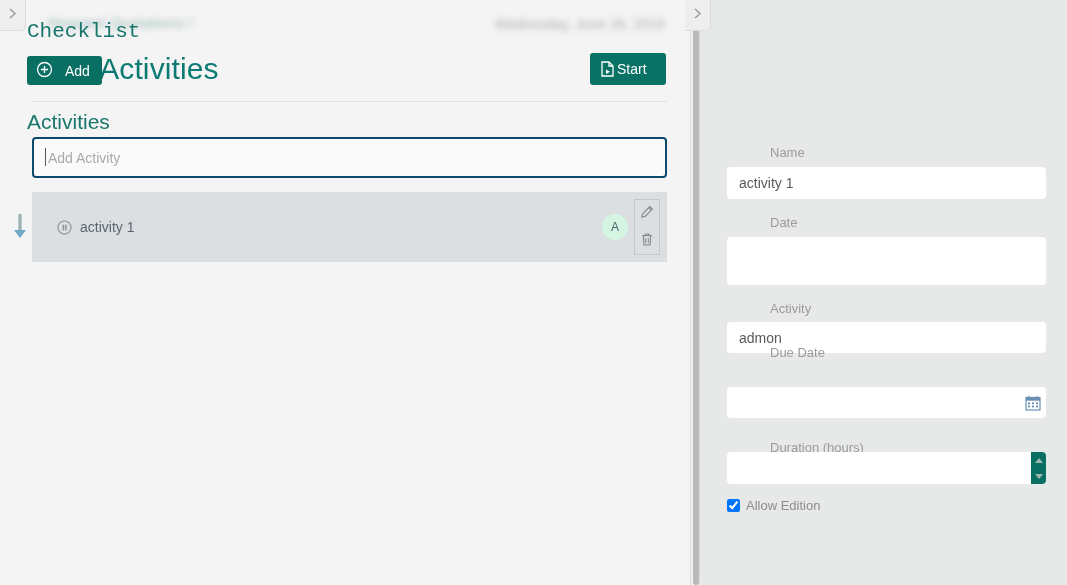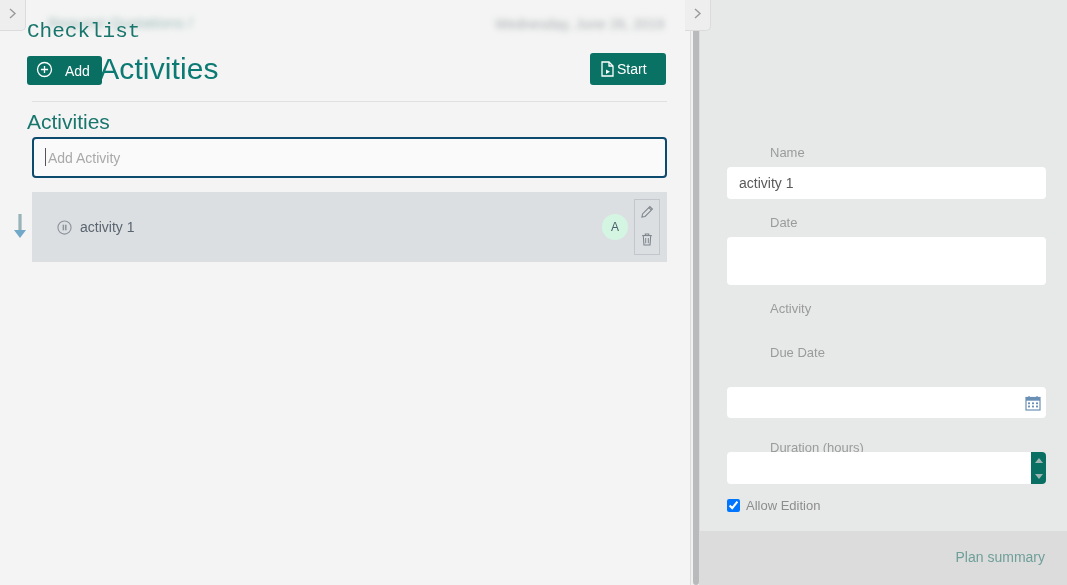--- a/index.html
+++ b/index.html
@@ -425,20 +425,21 @@
 
   <div class="panel-heading heading-properties">Activities</div>
 
   <div class="field-label lbl-name">Name</div>
   <input class="panel-field fld-name" type="text" value="activity 1" style="">
 
   <div class="field-label lbl-goal">Date</div>
   <textarea class="panel-field fld-goal" style=""></textarea>
 
   <div class="field-label lbl-assignee">Activity</div>
+  <input class="panel-field fld-assignee" type="text" value="admon" style="">
 
   <div class="field-label lbl-duedate">Due Date</div>
   <input class="panel-field fld-duedate" type="text" value="" style="">
   <span class="calendar-icon">
     <svg width="16" height="16" viewBox="0 0 16 16">
       <rect x="1" y="2.5" width="14" height="12.5" fill="none" stroke="#6a8fb5" stroke-width="1.2"></rect>
       <rect x="1" y="2.5" width="14" height="3.2" fill="#6a8fb5"></rect>
       <path d="M4 1v2.4M12 1v2.4" stroke="#6a8fb5" stroke-width="1.2"></path>
       <g fill="#6a8fb5">
         <rect x="3" y="7.4" width="2" height="1.8"></rect>
@@ -456,23 +457,20 @@
   <div class="spinner">
     <span class="spin-btn spin-up"></span>
     <span class="spin-btn spin-down"></span>
   </div>
 
   <div class="checkbox-row">
     <input type="checkbox" id="allow-edition" checked="" style="">
     <label for="allow-edition">Allow Edition</label>
   </div>
 
-  <div class="panel-footer">
-    <span class="plan-summary-link">Plan summary</span>
-  </div>
 
   <div class="chevron-tab chevron-left-tab">
     <span>
       <svg width="11" height="13" viewBox="0 0 11 13">
         <path d="M3 2l5 4.5L3 11" fill="none" stroke="#9a9a9a" stroke-width="1.4"></path>
       </svg>
     </span>
   </div>
   <div class="chevron-tab chevron-right-tab">
     <span>

